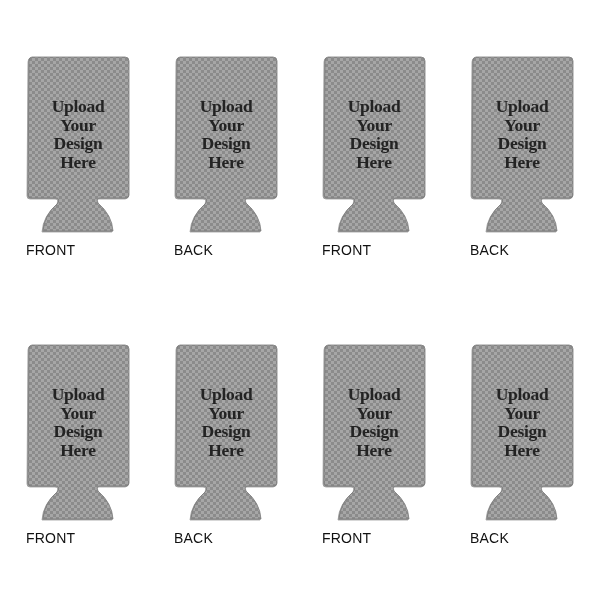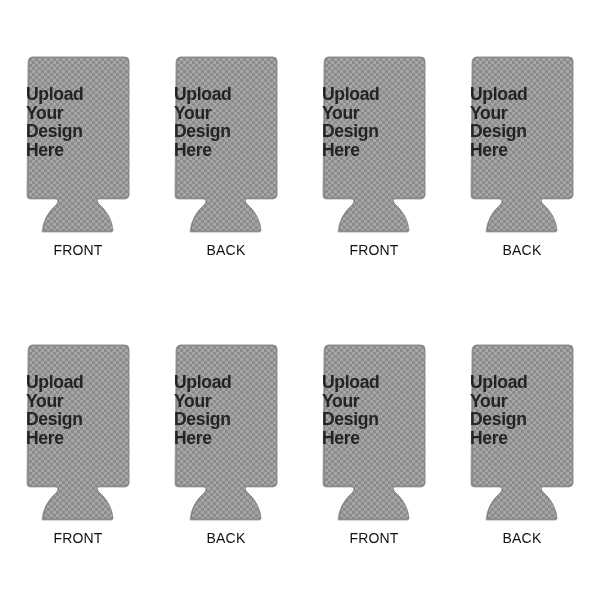--- a/index.html
+++ b/index.html
@@ -1,22 +1,22 @@
 <!DOCTYPE html>
 <html><head>
 <meta charset="utf-8">
 <style>
   html, body { margin:0; padding:0; background:#ffffff; }
   body { width:600px; height:600px; position:relative; overflow:hidden; font-family:"Liberation Sans", sans-serif; }
   .panel { position:absolute; width:110px; height:220px; }
   .koozie { position:absolute; left:0; top:0; width:110px; height:185px; }
-  .design-text { position:absolute; left:0; top:30px; width:104px; text-align:left;
-    font-family:Liberation Sans, sans-serif; font-weight:bold; font-size:17.5px; line-height:18.5px;
+  .design-text { position:absolute; left:0; top:42px; width:104px; text-align:center;
+    font-family:Liberation Serif, serif; font-weight:bold; font-size:17.5px; line-height:18.5px;
     color:#232323; letter-spacing:-0.3px; }
-  .label { position:absolute; left:0; top:187px; width:104px; text-align:center; font-size:14px; color:#111; letter-spacing:0.2px; }
+  .label { position:absolute; left:0; top:187px; width:104px; font-size:14px; color:#111; letter-spacing:0.2px; }
 </style>
 </head>
 <body>
 
 <svg width="0" height="0" style="position:absolute">
   <defs>
     <pattern id="checker" width="6" height="6" patternUnits="userSpaceOnUse">
       <rect width="6" height="6" fill="#a6a6a6"></rect>
       <rect width="3" height="3" fill="#8b8b8b"></rect>
       <rect x="3" y="3" width="3" height="3" fill="#8b8b8b"></rect>

